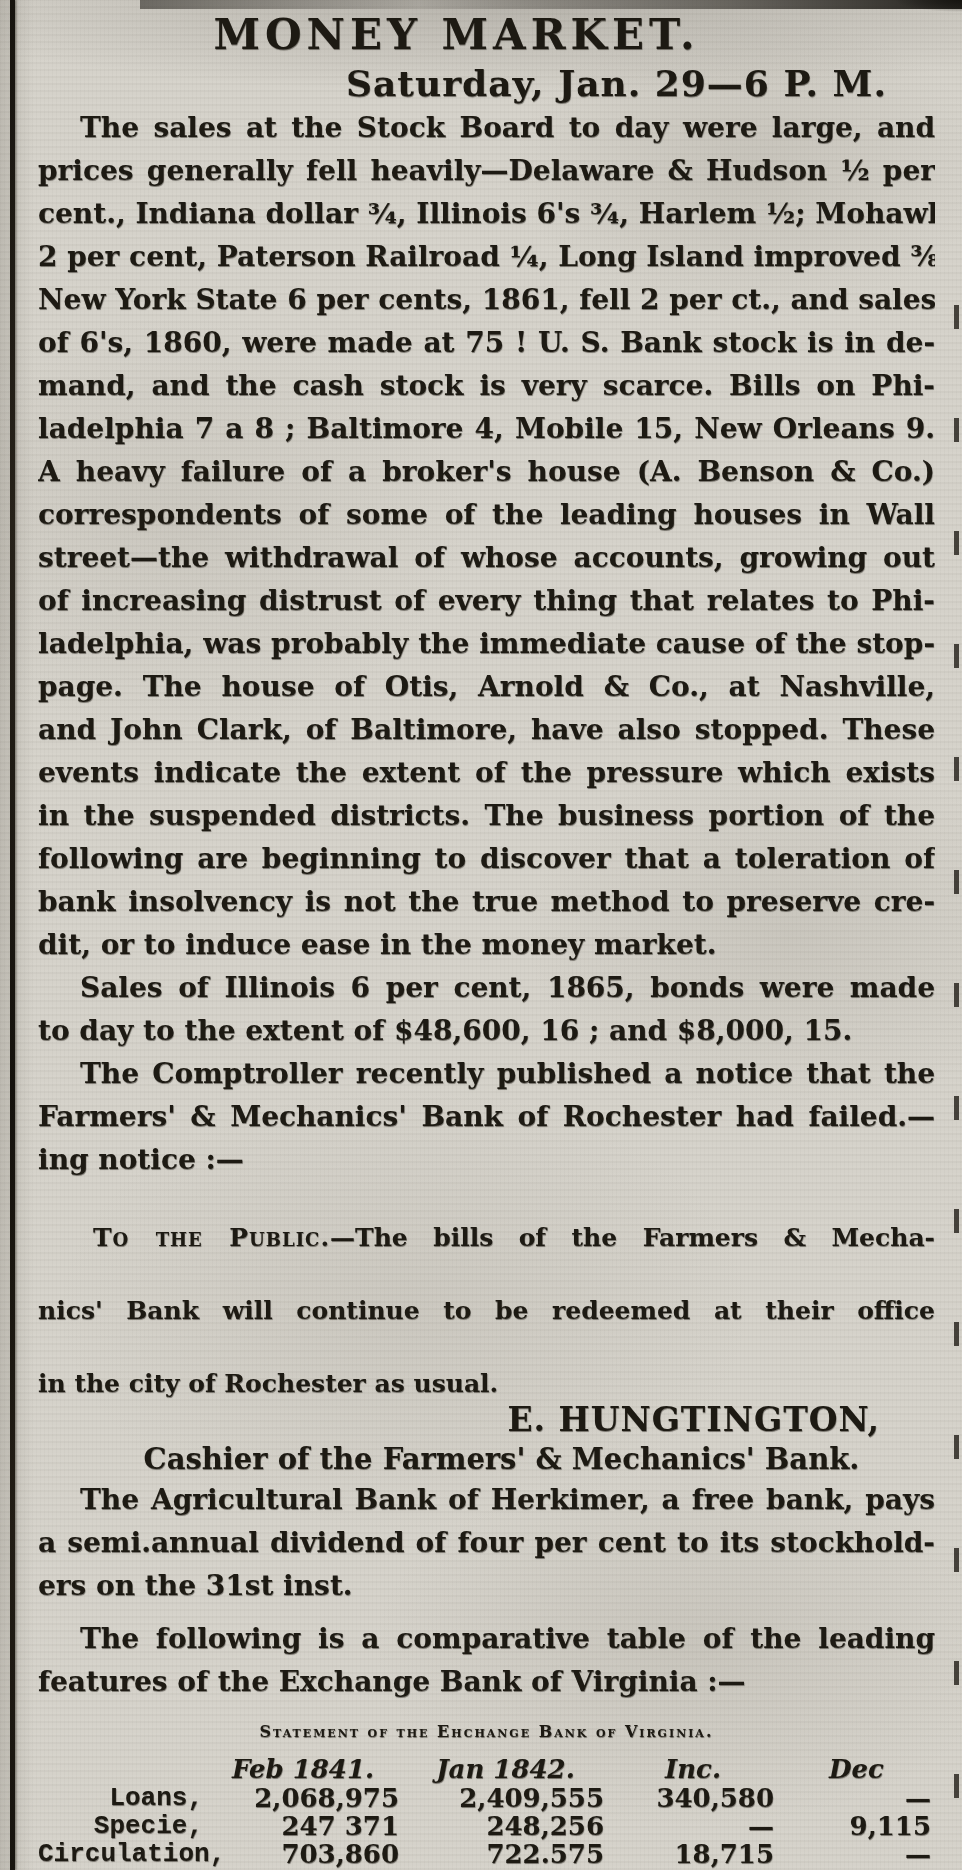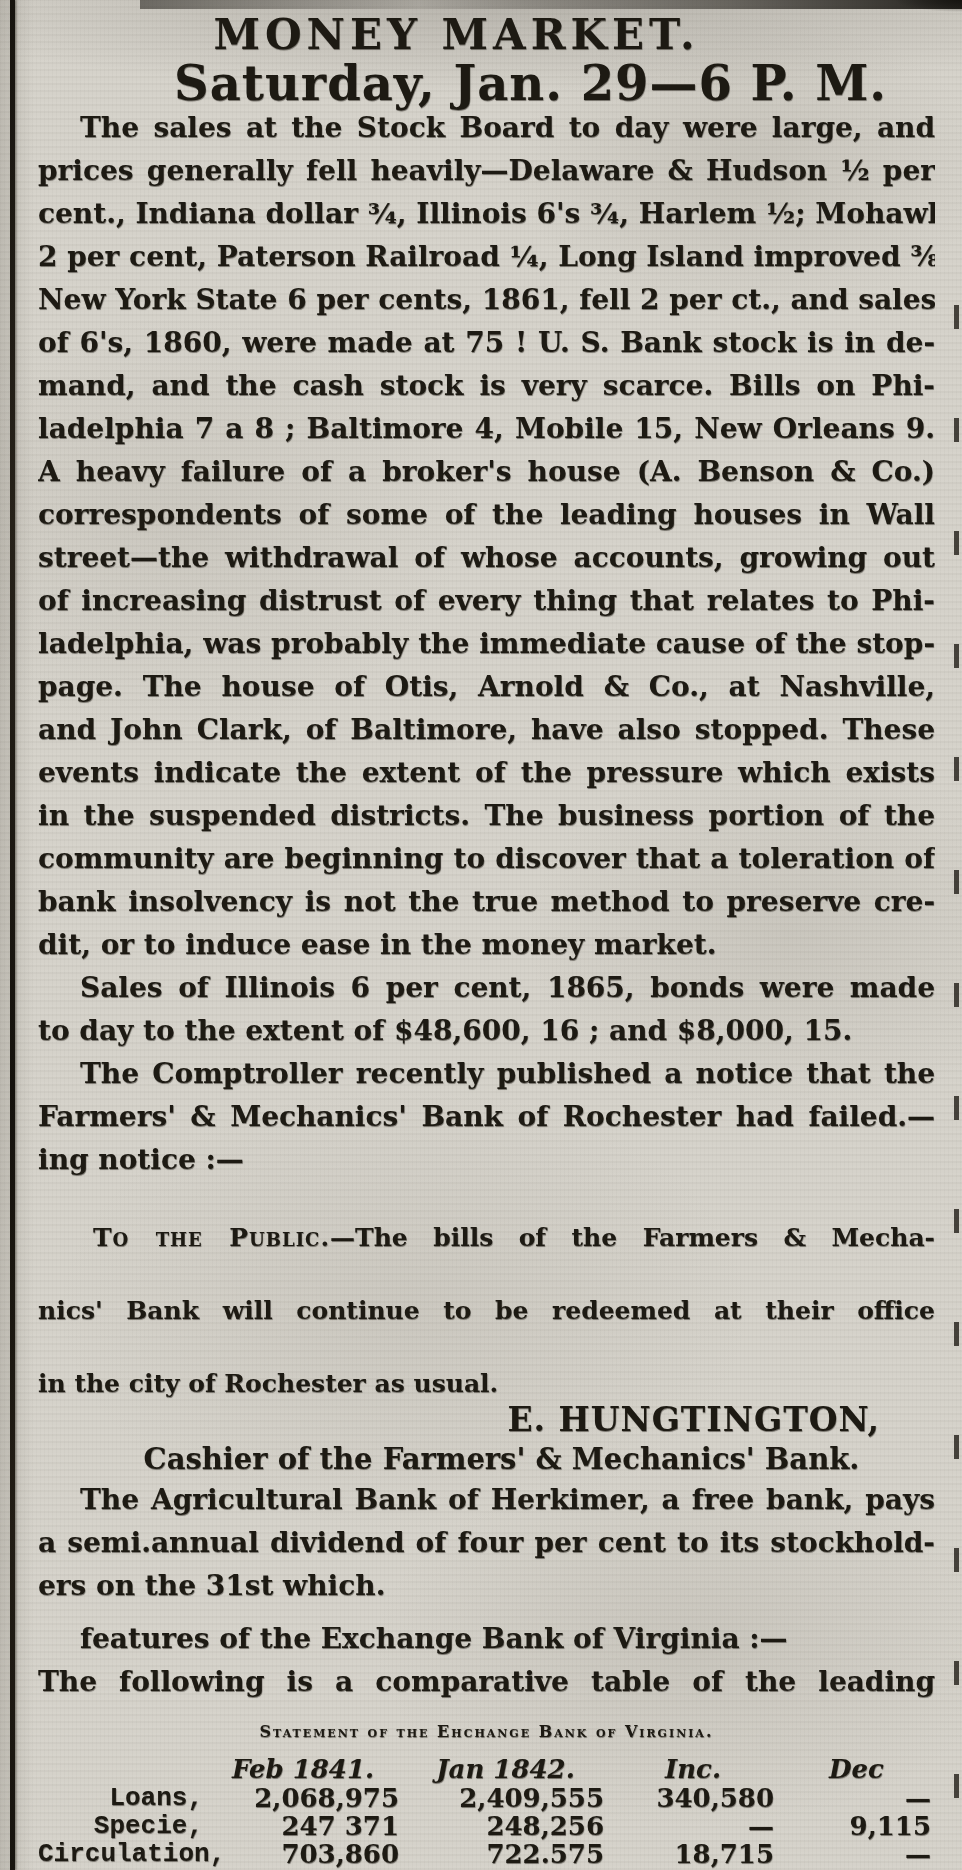--- a/index.html
+++ b/index.html
@@ -46,21 +46,21 @@
     padding:10px 27px 0 38px;
     text-shadow:0.5px 0.5px 0.7px rgba(28,24,17,.5);
   }
   h1.title{
     margin:0 60px 0 0;
     font-size:42px;line-height:50px;
     text-align:center;letter-spacing:5px;
     font-weight:bold;
   }
   .dateline{
-    font-size:48px;line-height:46px;
+    font-size:36px;line-height:46px;
     text-align:right;padding-right:48px;
     letter-spacing:1px;
   }
   .para{margin:0;}
   .line{
     font-size:28px;line-height:43px;height:43px;
     text-align:justify;text-align-last:justify;text-justify:inter-word;
     white-space:nowrap;overflow:hidden;
   }
   .line.last{text-align-last:left;}
@@ -122,21 +122,21 @@
           <div class="line">ladelphia 7 a 8 ; Baltimore 4, Mobile 15, New Orleans 9.</div>
           <div class="line">A heavy failure of a broker's house (A. Benson &amp; Co.)</div>
           <div class="line">correspondents of some of the leading houses in Wall</div>
           <div class="line">street—the withdrawal of whose accounts, growing out</div>
           <div class="line">of increasing distrust of every thing that relates to Phi-</div>
           <div class="line">ladelphia, was probably the immediate cause of the stop-</div>
           <div class="line">page. The house of Otis, Arnold &amp; Co., at Nashville,</div>
           <div class="line">and John Clark, of Baltimore, have also stopped. These</div>
           <div class="line">events indicate the extent of the pressure which exists</div>
           <div class="line">in the suspended districts. The business portion of the</div>
-          <div class="line">community are beginning to discover that a toleration of</div>
+          <div class="line">following are beginning to discover that a toleration of</div>
           <div class="line">bank insolvency is not the true method to preserve cre-</div>
           <div class="line last">dit, or to induce ease in the money market.</div>
         </div>
         <div class="para">
           <div class="line">Sales of Illinois 6 per cent, 1865, bonds were made</div>
           <div class="line last">to day to the extent of $48,600, 16 ; and $8,000, 15.</div>
         </div>
         <div class="para">
           <div class="line">The Comptroller recently published a notice that the</div>
           <div class="line">Farmers' &amp; Mechanics' Bank of Rochester had failed.—</div>
@@ -150,25 +150,25 @@
         <div class="line last">in the city of Rochester as usual.</div>
       </div>
 
     <div class="sig-name">E. HUNGTINGTON,</div>
     <div class="sig-title">Cashier of the Farmers' &amp; Mechanics' Bank.</div>
 
     <div class="after-sig">
         <div class="para">
           <div class="line">The Agricultural Bank of Herkimer, a free bank, pays</div>
           <div class="line">a semi.annual dividend of four per cent to its stockhold-</div>
-          <div class="line last">ers on the 31st which.</div>
+          <div class="line last">ers on the 31st inst.</div>
         </div>
         <div class="para para-gap">
+          <div class="line">The following is a comparative table of the leading</div>
           <div class="line last">features of the Exchange Bank of Virginia :—</div>
-          <div class="line">The following is a comparative table of the leading</div>
         </div>
       </div>
 
     <div class="stmt-heading">Statement of the Ehchange Bank of Virginia.</div>
 
     <div class="stmt-table" id="stmt-table">
         <div class="hcell"></div>
         <div class="hcell">Feb 1841.</div>
         <div class="hcell">Jan 1842.</div>
         <div class="hcell">Inc.</div>

